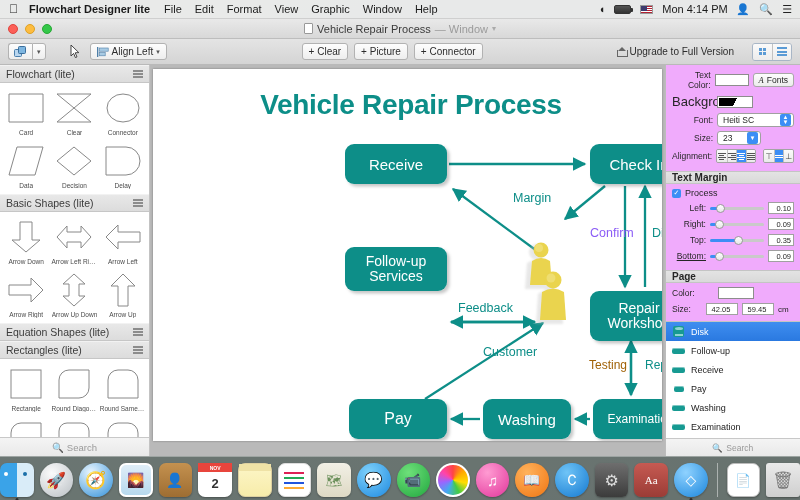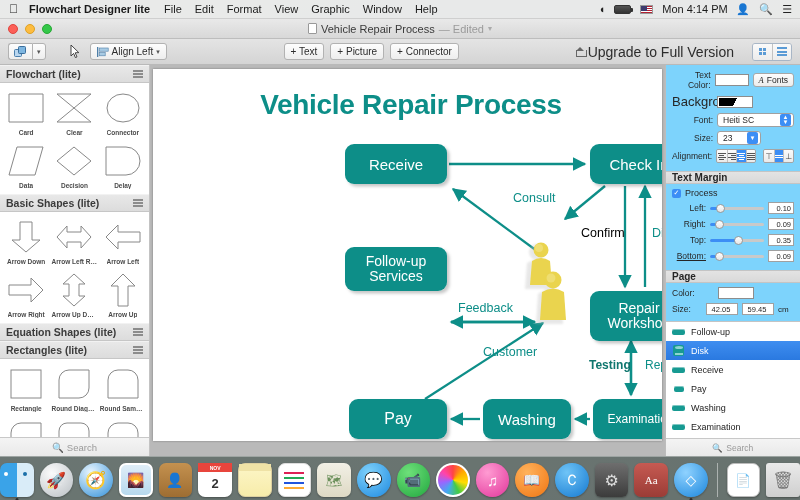--- a/index.html
+++ b/index.html
@@ -56,40 +56,40 @@
      border-bottom:1px solid #b9b9b9; display:flex; align-items:center;
      padding:0 8px; gap:6px; }
   .tb-btn { height:17px; background:linear-gradient(#fdfdfd,#eee);
      border:1px solid #b2b2b2; border-radius:3px; display:flex; align-items:center;
      padding:0 6px; font-size:10px; color:#2c2c2c; gap:3px; }
   .tb-seg { display:flex; }
   .tb-seg .tb-btn { border-radius:0; border-right:none; }
   .tb-seg .tb-btn:first-child { border-radius:3px 0 0 3px; }
   .tb-seg .tb-btn:last-child { border-radius:0 3px 3px 0; border-right:1px solid #b2b2b2; }
   .chev { font-size:7px; color:#555; }
-  .tb-plain { font-size:14px; color:#2c2c2c; display:flex; align-items:center; gap:3px; }
+  .tb-plain { font-size:10px; color:#2c2c2c; display:flex; align-items:center; gap:3px; }
   .spacer { flex:1; }
   .viewseg { display:flex; border:1px solid #a8b6c6; border-radius:3px; overflow:hidden; }
   .viewseg div { width:19px; height:16px; background:linear-gradient(#fafafa,#ececec);
      display:flex;align-items:center;justify-content:center; }
   .viewseg div+div { border-left:1px solid #c2c2c2; }
   .grid4 { display:grid; grid-template-columns:3px 3px; grid-template-rows:3px 3px; gap:1.5px; }
   .grid4 i { background:#5b9bd5; display:block; }
   .rows3 { display:flex; flex-direction:column; gap:1.5px; }
   .rows3 i { width:10px;height:2px;background:#5b9bd5;display:block; }
   .homeico { width:9px;height:9px;position:relative; }
   .homeico::before{content:"";position:absolute;left:0;top:3px;width:9px;height:6px;border:1px solid #666;border-top:none;}
   .homeico::after{content:"";position:absolute;left:0.5px;top:0px;border-width:0 4.5px 4px 4.5px;border-style:solid;border-color:transparent transparent #666 transparent;}
 
   #body { flex:1; display:flex; min-height:0; }
 
   
   #leftbar { width:150px; background:#fff; border-right:1px solid #c3c3c3;
     display:flex; flex-direction:column; min-height:0; }
-  .lib-scroll { flex:1; overflow:hidden;font-weight:bold; }
+  .lib-scroll { flex:1; overflow:hidden; }
   .lib-hd { height:18px; background:linear-gradient(#e8e8e8,#dcdcdc);
     border-bottom:1px solid #c6c6c6; border-top:1px solid #f2f2f2;
     display:flex; align-items:center; padding:0 6px;
     font-size:10.5px; color:#3b3b3b; }
   .lib-hd span.t{ flex:1; }
   .hamb { display:flex;flex-direction:column;gap:1.5px; }
   .hamb i { width:10px;height:1.5px;background:#8c8c8c;display:block; }
   .shp-grid { display:grid; grid-template-columns:repeat(3,1fr); padding:3px 2px 2px; }
   .shp { display:flex; flex-direction:column; align-items:center; padding:2px 1px 3px; }
   .shp .art { width:42px; height:40px; display:flex; align-items:center; justify-content:center; }
@@ -102,21 +102,21 @@
      font-size:9.5px; color:#9a9a9a; }
 
   
   #canvaswrap { flex:1; background:#b9b9b9; display:flex; align-items:flex-start;
      justify-content:center; padding:4px 3px 0 3px; position:relative; overflow:hidden; }
   #canvas { width:100%; height:372px; background:#fff; position:relative;
      box-shadow:0 0 2px rgba(0,0,0,0.35); overflow:hidden; }
   #canvas svg { position:absolute; left:0; top:0; }
 
   
-  #rightbar { width:135px; background:#7dd3fc; border-left:1px solid #bcbcbc;
+  #rightbar { width:135px; background:#f0abfc; border-left:1px solid #bcbcbc;
      display:flex; flex-direction:column; min-height:0; font-size:9px; color:#262626; }
   .insp-top { padding:5px 6px 4px; }
   .row { display:flex; align-items:center; margin-bottom:4px; gap:4px; }
   .row .lab { width:41px; text-align:right; font-size:8.5px; color:#262626; }
   .swatch { width:36px;height:12px;background:#fff;border:1px solid #8d8d8d;
      box-shadow:inset 0 0 0 1px #fff; }
   .swatch.grad { background:linear-gradient(115deg,#000 50%,#fff 50%); }
   .fontsbtn { margin-left:auto; height:14px; border:1px solid #a8a8a8; border-radius:3px;
      background:linear-gradient(#fdfdfd,#ececec); display:flex;align-items:center;
      gap:3px; padding:0 5px; font-size:8.5px; }
@@ -206,21 +206,21 @@
 
     <div id="titlebar">
       <div class="traffic">
         <div class="tl r"></div>
         <div class="tl y"></div>
         <div class="tl g"></div>
       </div>
       <div id="doctitle">
         <span class="docicon"></span>
         <span>Vehicle Repair Process</span>
-        <span class="edited">— Edited</span>
+        <span class="edited">— Window</span>
         <span class="tiny-chev">▾</span>
       </div>
     </div>
 
     <div id="toolbar">
       <div class="tb-seg">
         <div class="tb-btn" style="padding:0 5px;">
           <svg width="13" height="12" viewBox="0 0 13 12">
             <rect x="0.5" y="3.5" width="7" height="7" rx="1" fill="#b9d6ef" stroke="#4a7fad"></rect>
             <rect x="4.5" y="0.5" width="7" height="7" rx="1" fill="#7eb6e0" stroke="#3b6f9d"></rect>
@@ -239,21 +239,21 @@
       <div class="tb-btn">
         <svg width="12" height="10" viewBox="0 0 12 10">
           <rect x="0" y="0" width="1.3" height="10" fill="#4e7fa8"></rect>
           <rect x="2.2" y="1" width="9" height="3.2" fill="#a8cbe4" stroke="#4e7fa8" stroke-width="0.6"></rect>
           <rect x="2.2" y="5.6" width="6" height="3.2" fill="#a8cbe4" stroke="#4e7fa8" stroke-width="0.6"></rect>
         </svg>
         <span>Align Left</span>
         <span class="chev">▾</span>
       </div>
       <div class="spacer"></div>
-      <div class="tb-btn">+ Text</div>
+      <div class="tb-btn">+ Clear</div>
       <div class="tb-btn">+ Picture</div>
       <div class="tb-btn">+ Connector</div>
       <div class="spacer"></div>
       <div class="tb-plain">
         <span class="homeico"></span>
         <span>Upgrade to Full Version</span>
       </div>
       <div style="width:6px"></div>
       <div class="viewseg">
         <div>
@@ -586,26 +586,26 @@
                         align-items:center;justify-content:center;color:#fff;font-size:14px;
                         text-align:center;line-height:1.05;padding:0 4px;">Repair Workshop</div>
 
             <div style="position:absolute;left:196px;top:330px;width:98px;height:40px;display:flex;
                         align-items:center;justify-content:center;color:#fff;font-size:16px;">Pay</div>
             <div style="position:absolute;left:330px;top:330px;width:88px;height:40px;display:flex;
                         align-items:center;justify-content:center;color:#fff;font-size:15px;">Washing</div>
             <div style="position:absolute;left:440px;top:330px;width:95px;height:40px;display:flex;
                         align-items:center;justify-content:center;color:#fff;font-size:12px;">Examination</div>
 
-            <div style="position:absolute;left:360px;top:122px;color:#0d8e88;font-size:12.5px;">Consult</div>
+            <div style="position:absolute;left:360px;top:122px;color:#0d8e88;font-size:12.5px;">Margin</div>
             <div style="position:absolute;left:305px;top:232px;color:#0d8e88;font-size:12.5px;">Feedback</div>
-            <div style="position:absolute;left:428px;top:157px;color:#000000;font-size:12.5px;">Confirm</div>
+            <div style="position:absolute;left:437px;top:157px;color:#8b5cf6;font-size:12.5px;">Confirm</div>
             <div style="position:absolute;left:499px;top:157px;color:#0d8e88;font-size:12.5px;">Diagnose</div>
             <div style="position:absolute;left:330px;top:276px;color:#0d8e88;font-size:12.5px;">Customer</div>
-            <div style="position:absolute;left:436px;top:289px;color:#0f766e;font-size:12px;font-weight:bold;">Testing</div>
+            <div style="position:absolute;left:436px;top:289px;color:#a16207;font-size:12px;">Testing</div>
             <div style="position:absolute;left:492px;top:289px;color:#0d8e88;font-size:12px;">Reply</div>
           </div>
 
         </div>
       </div>
 
       <div id="rightbar">
         <div class="insp-top">
           <div class="row">
             <span class="lab">Text Color:</span>
@@ -741,31 +741,31 @@
           </div>
           <div class="row" style="margin-bottom:2px;">
             <span class="lab" style="width:30px;text-align:left;">Size:</span>
             <span class="numbox w">42.05</span>
             <span class="numbox w">59.45</span>
             <span style="font-size:8px;">cm</span>
           </div>
         </div>
 
         <div class="layers">
+          <div class="layer sel">
+            <span class="ly-ico">
+                <span class="cylico"></span>
+              </span>
+            <span>Disk</span>
+          </div>
           <div class="layer">
             <span class="ly-ico">
                 <span class="lozenge"></span>
               </span>
             <span>Follow-up</span>
-          </div>
-          <div class="layer sel">
-            <span class="ly-ico">
-                <span class="cylico"></span>
-              </span>
-            <span>Disk</span>
           </div>
           <div class="layer">
             <span class="ly-ico">
                 <span class="lozenge"></span>
               </span>
             <span>Receive</span>
           </div>
           <div class="layer">
             <span class="ly-ico">
                 <span class="lozenge" style="width:10px"></span>

